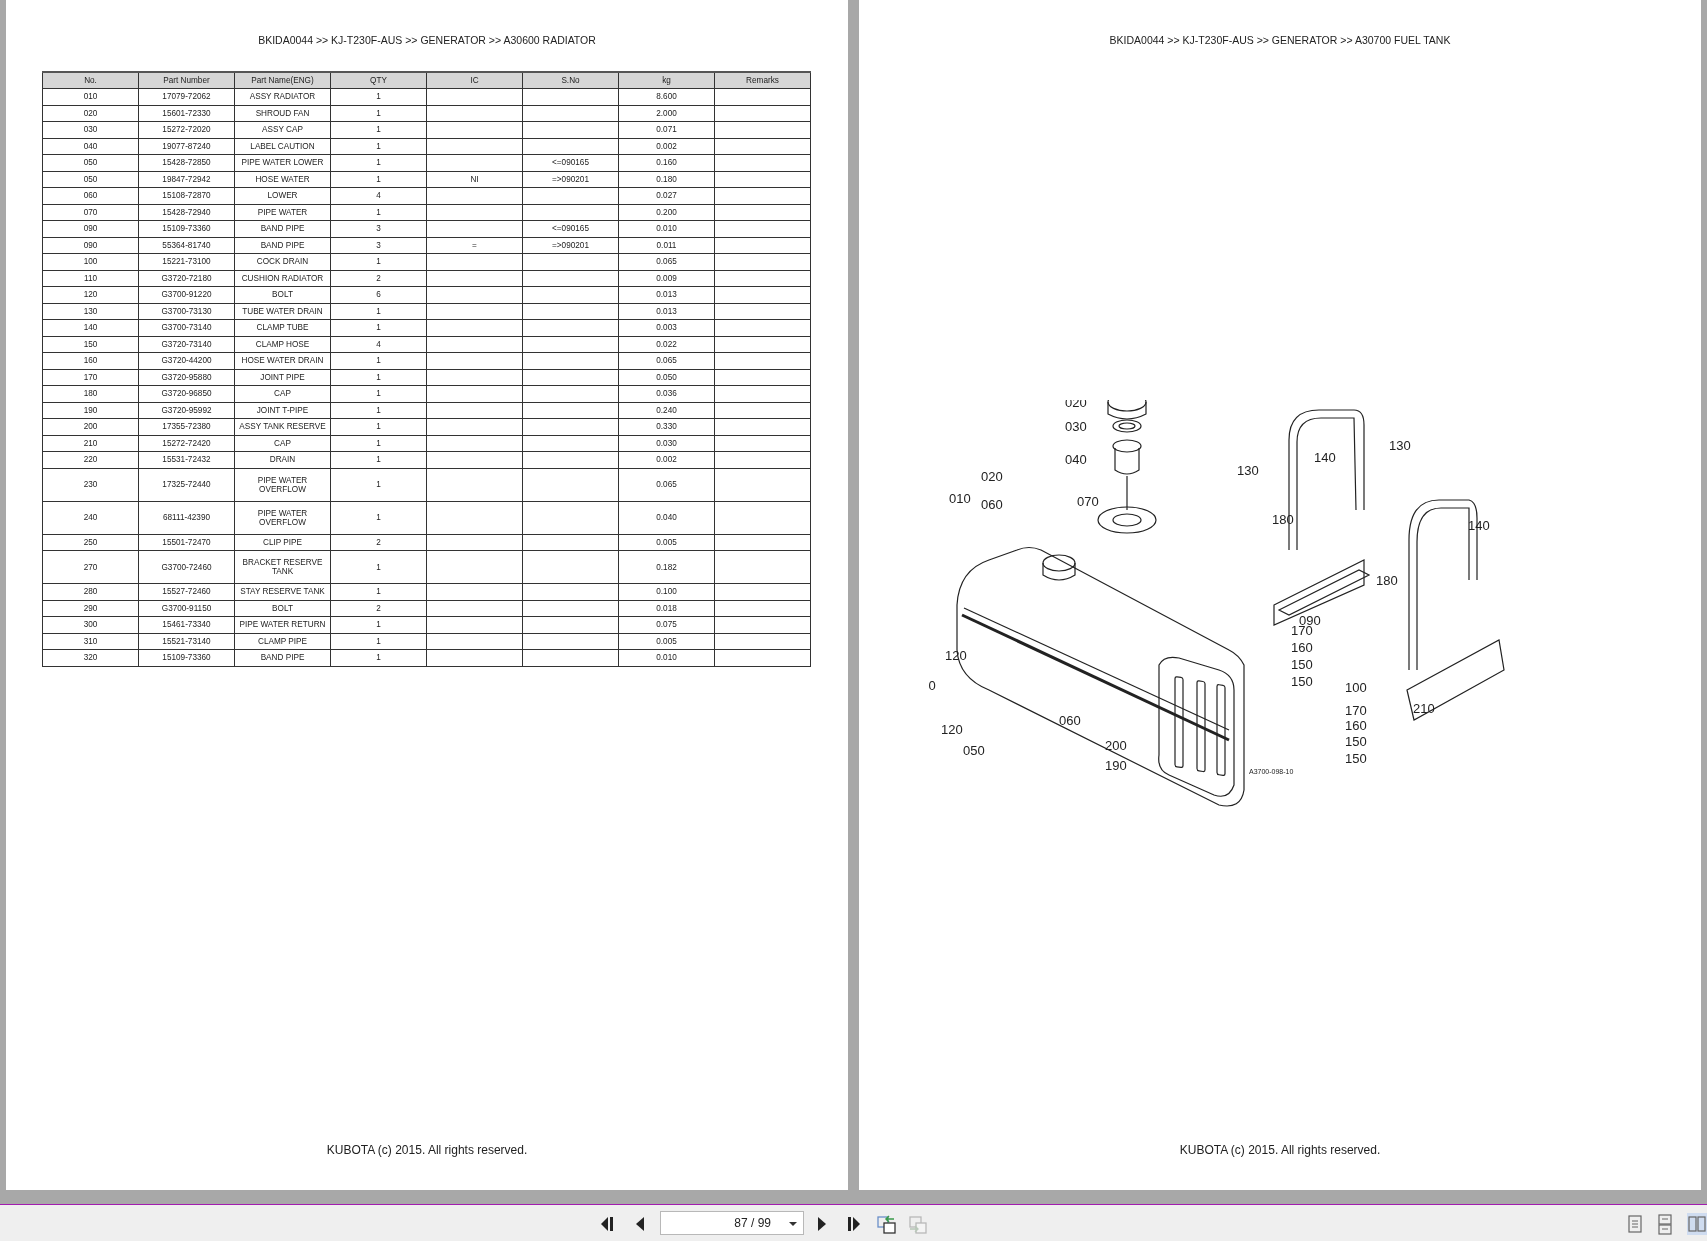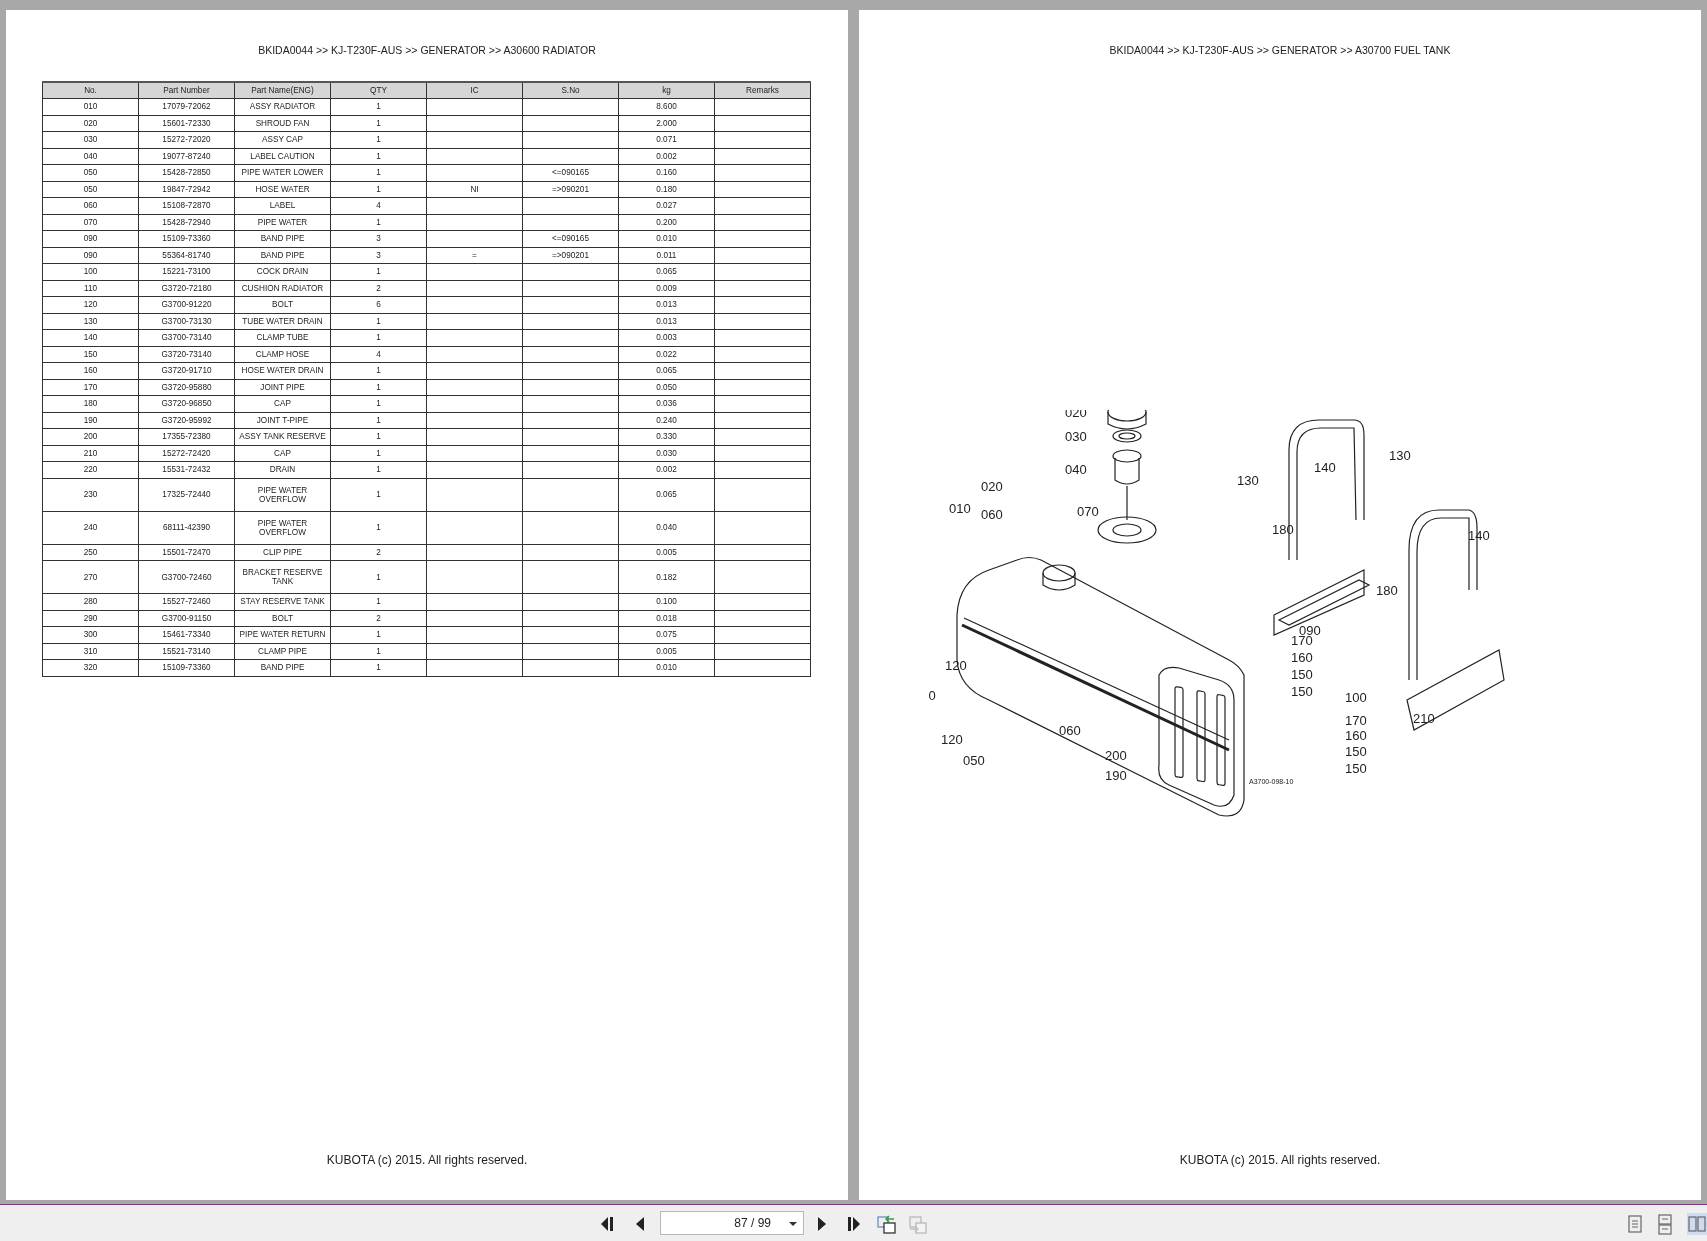--- a/index.html
+++ b/index.html
@@ -1,17 +1,17 @@
 <!DOCTYPE html>
 <html><head>
 <meta charset="utf-8">
 <style>
   html,body{margin:0;padding:0;}
   body{width:1707px;height:1241px;background:#a8a8a8;position:relative;overflow:hidden;font-family:"Liberation Sans",sans-serif;color:#222;}
-  .page{position:absolute;top:10px;background:#fff;height:1190px;}
+  .page{position:absolute;top:0;background:#fff;height:1190px;}
   #page-left{left:6px;width:842px;}
   #page-right{left:859px;width:842px;}
   .crumb{position:absolute;top:34px;left:0;right:0;text-align:center;font-size:10.5px;color:#222;}
   .footer{position:absolute;top:1143px;left:0;right:0;text-align:center;font-size:12px;color:#222;}
   table.parts{position:absolute;left:36px;top:71px;width:768px;border-collapse:collapse;table-layout:fixed;font-size:8.2px;}
   table.parts th{background:#d6d6d6;font-weight:normal;height:15px;border:1px solid #333;text-align:center;padding:0;}
   table.parts td{border:1px solid #333;text-align:center;padding:0 1px;height:15.5px;line-height:9px;}
   table.parts tr.tall td{height:32px;}
   table.parts thead tr{border-top:2px solid #555;}
   .diagram{position:absolute;left:70px;top:400px;width:640px;height:460px;}
@@ -108,21 +108,21 @@
           <td>HOSE WATER</td>
           <td>1</td>
           <td>NI</td>
           <td>=&gt;090201</td>
           <td>0.180</td>
           <td></td>
         </tr>
         <tr>
           <td>060</td>
           <td>15108-72870</td>
-          <td>LABEL</td>
+          <td>LOWER</td>
           <td>4</td>
           <td></td>
           <td></td>
           <td>0.027</td>
           <td></td>
         </tr>
         <tr>
           <td>070</td>
           <td>15428-72940</td>
           <td>PIPE WATER</td>
@@ -207,21 +207,21 @@
           <td>G3720-73140</td>
           <td>CLAMP HOSE</td>
           <td>4</td>
           <td></td>
           <td></td>
           <td>0.022</td>
           <td></td>
         </tr>
         <tr>
           <td>160</td>
-          <td>G3720-91710</td>
+          <td>G3720-44200</td>
           <td>HOSE WATER DRAIN</td>
           <td>1</td>
           <td></td>
           <td></td>
           <td>0.065</td>
           <td></td>
         </tr>
         <tr>
           <td>170</td>
           <td>G3720-95880</td>

